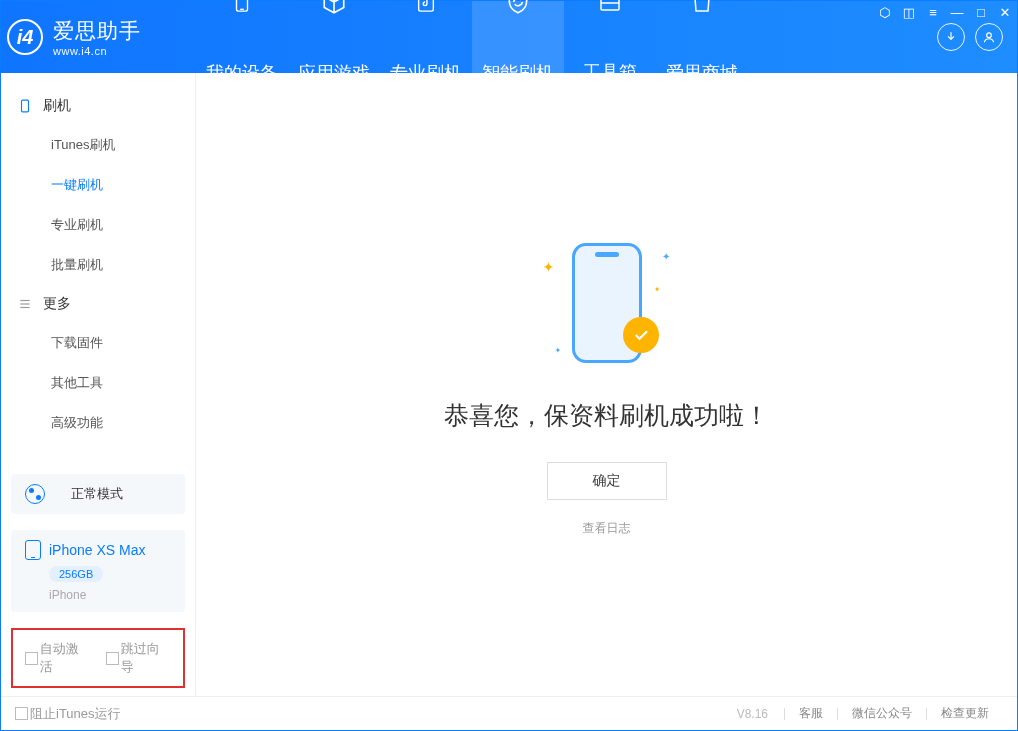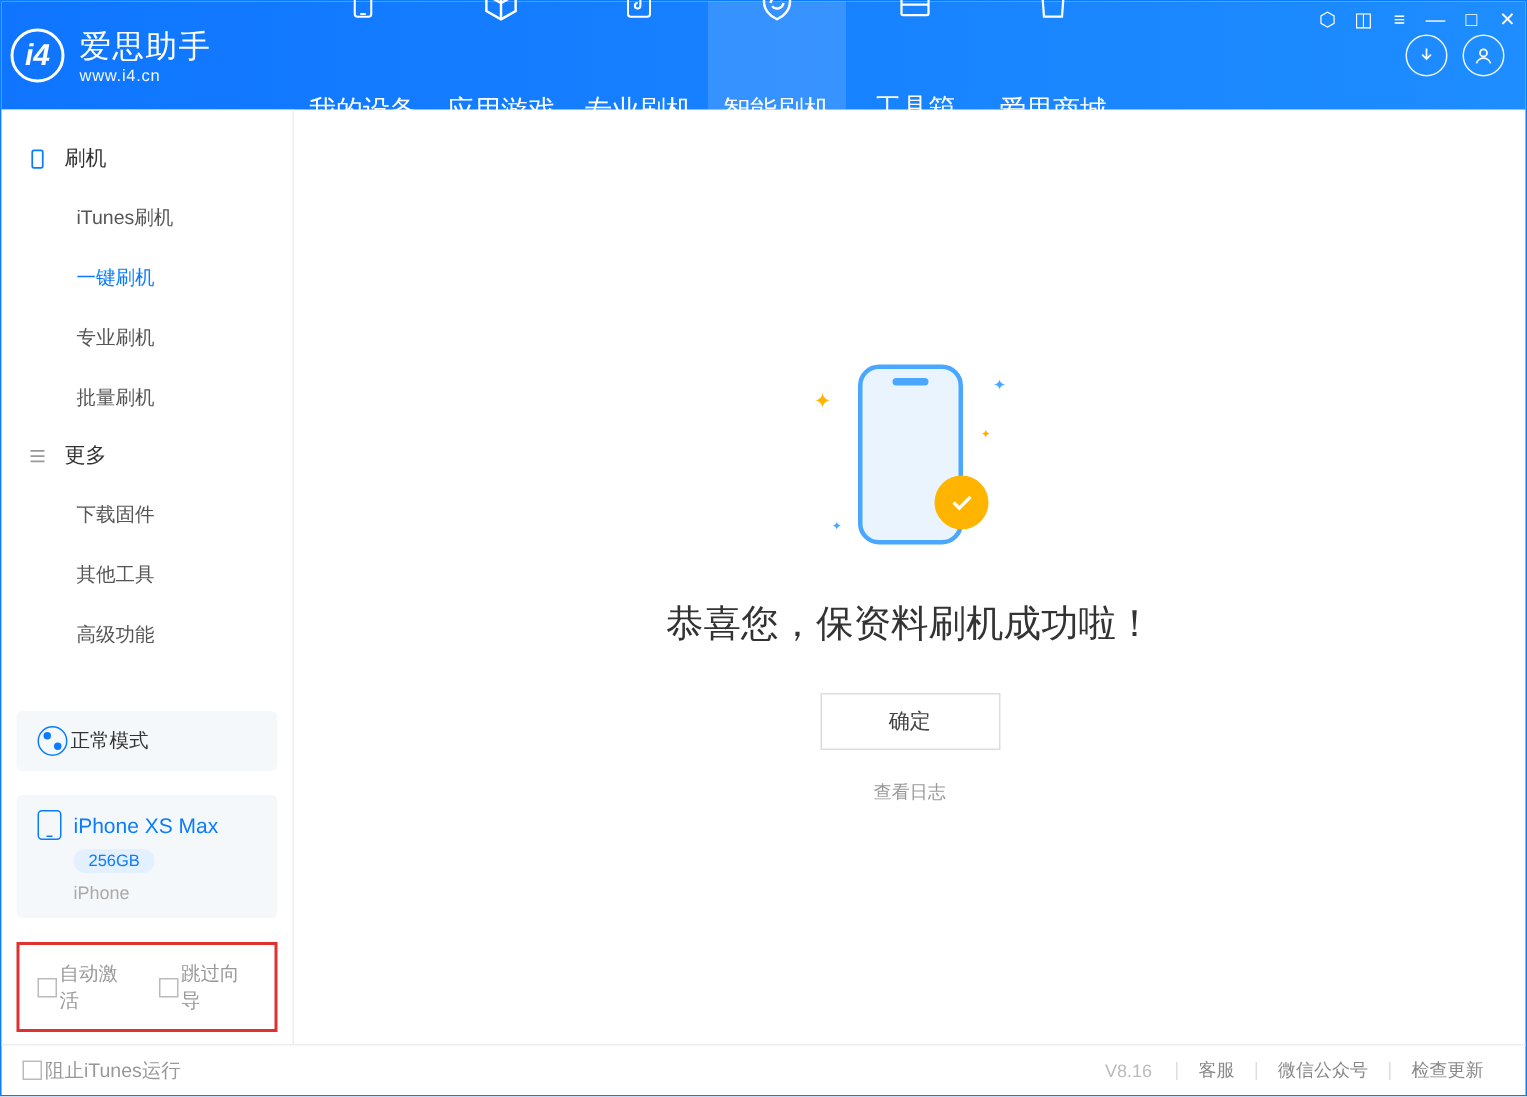--- a/index.html
+++ b/index.html
@@ -26,21 +26,21 @@
 
 .body-area { flex: 1; display: flex; overflow: hidden; }
 .sidebar { width: 195px; border-right: 1px solid #eee; display: flex; flex-direction: column; background: #fff; }
 .side-scroll { flex: 1; padding-top: 14px; }
 .side-group-header { display: flex; align-items: center; gap: 10px; padding: 10px 16px; font-size: 14px; color: #333; }
 .side-group-header .gicon { width: 16px; height: 16px; display:flex; align-items:center; justify-content:center; color:#888; }
 .side-item { padding: 11px 16px 11px 50px; font-size: 13px; color: #555; cursor: pointer; }
 .side-item.active { color: #0a7cff; }
 
 .device-block { padding: 10px 14px; background: #f5f8fb; margin: 8px 10px; border-radius: 4px; }
-.device-block.mode { display: flex; align-items: center; gap: 2px; font-size: 13px; color: #333; }
+.device-block.mode { display: flex; align-items: center; gap: 26px; font-size: 13px; color: #333; }
 .mode-icon { width: 20px; height: 20px; border-radius: 50%; border: 1.5px solid #0a7cff; display:flex; align-items:center; justify-content:center; position:relative; }
 .mode-icon::before, .mode-icon::after { content:""; position:absolute; width:5px; height:5px; border-radius:50%; background:#0a7cff; }
 .mode-icon::before { top:3px; left:3px; }
 .mode-icon::after { bottom:3px; right:3px; }
 
 .device-block.phone .row1 { display:flex; align-items:center; gap:8px; }
 .device-block.phone .dicon { width:16px; height:20px; border:1.5px solid #0a7cff; border-radius:3px; position:relative; }
 .device-block.phone .dicon::after { content:""; position:absolute; bottom:1px; left:50%; transform:translateX(-50%); width:4px; height:1.5px; background:#0a7cff; }
 .device-block.phone .name { color:#0a7cff; font-size:14px; font-weight:500; }
 .device-block.phone .capacity { display:inline-block; margin-top:6px; margin-left:24px; background:#e3f0ff; color:#0a7cff; font-size:11px; padding:2px 10px; border-radius:10px; }

